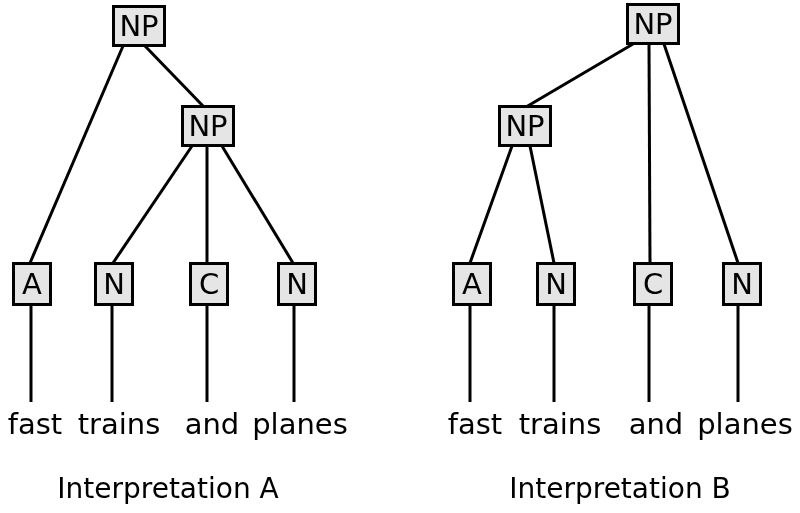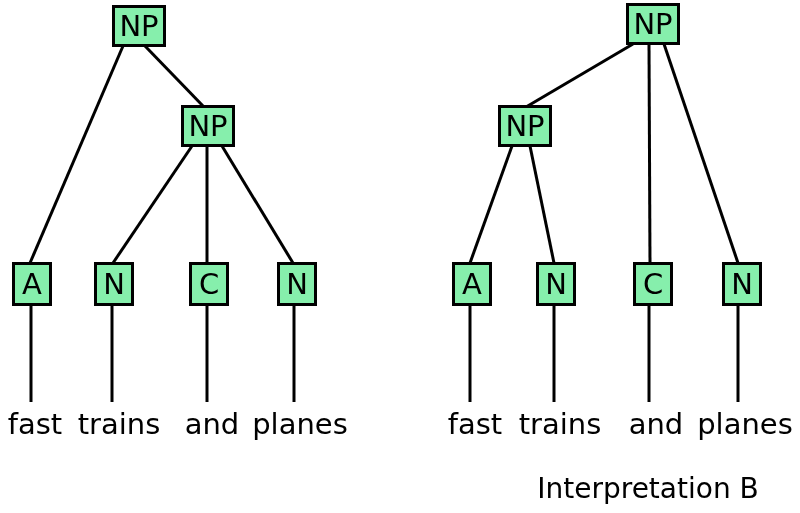--- a/index.html
+++ b/index.html
@@ -25,21 +25,21 @@
     pointer-events: none;
   }
   .edges-layer line {
     stroke: #000000;
     stroke-width: 3;
   }
   .nodebox {
     position: absolute;
     box-sizing: border-box;
     border: 3px solid #000000;
-    background: #86efac;
+    background: #e5e5e5;
     text-align: center;
     font-size: 29px;
     color: #000000;
   }
   .nodebox.np {
     width: 54px;
     height: 42px;
     line-height: 36px;
   }
   .nodebox.leaf {
@@ -97,28 +97,29 @@
   <div class="nodebox leaf" style="left:12px; top:262px;">A</div>
   <div class="nodebox leaf" style="left:94px; top:262px;">N</div>
   <div class="nodebox leaf" style="left:189px; top:262px;">C</div>
   <div class="nodebox leaf" style="left:277px; top:262px;">N</div>
 
   <div class="word" style="left:35px;">fast</div>
   <div class="word" style="left:119px;">trains</div>
   <div class="word" style="left:212px;">and</div>
   <div class="word" style="left:300px;">planes</div>
 
+  <div class="caption" style="left:168px;">Interpretation A</div>
 
   <div class="nodebox np" style="left:626px; top:3px;">NP</div>
   <div class="nodebox np" style="left:498px; top:105px;">NP</div>
   <div class="nodebox leaf" style="left:452px; top:262px;">A</div>
   <div class="nodebox leaf" style="left:536px; top:262px;">N</div>
   <div class="nodebox leaf" style="left:633px; top:262px;">C</div>
   <div class="nodebox leaf" style="left:722px; top:262px;">N</div>
 
   <div class="word" style="left:475px;">fast</div>
   <div class="word" style="left:560px;">trains</div>
   <div class="word" style="left:656px;">and</div>
   <div class="word" style="left:745px;">planes</div>
 
-  <div class="caption" style="left:648px;">Interpretation B</div>
+  <div class="caption" style="left:620px;">Interpretation B</div>
 
 </div>
 
 </body></html>

